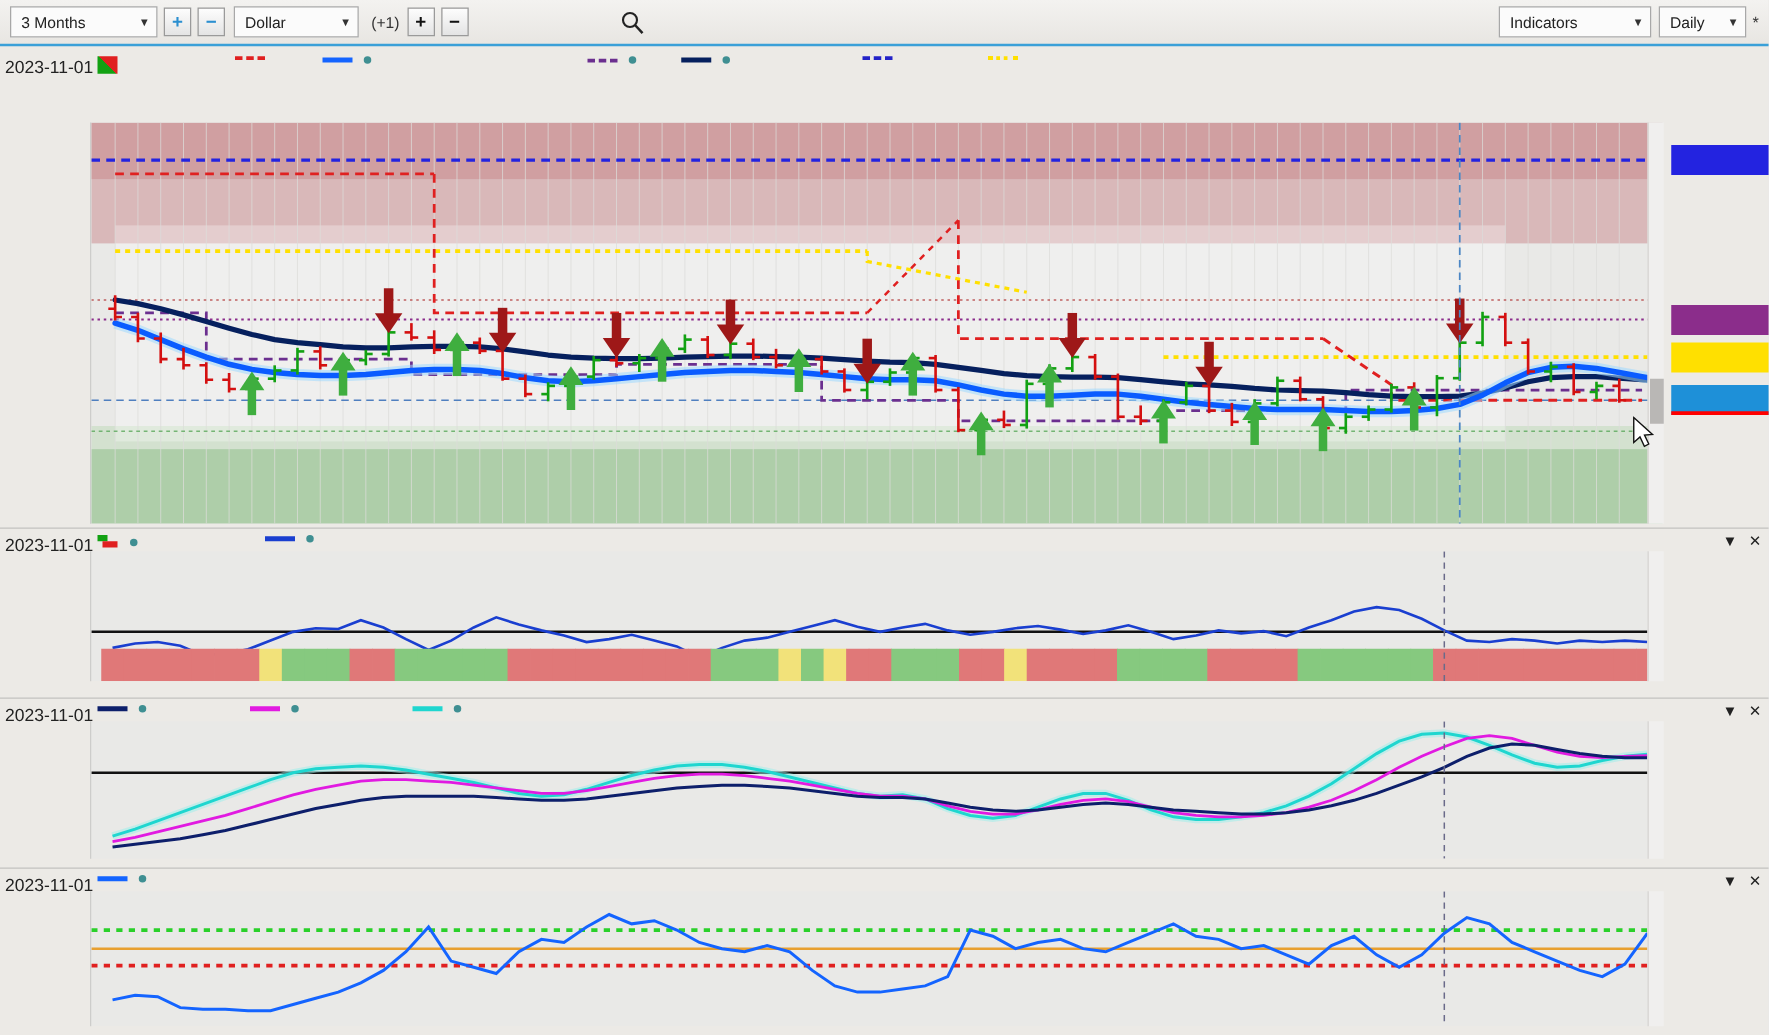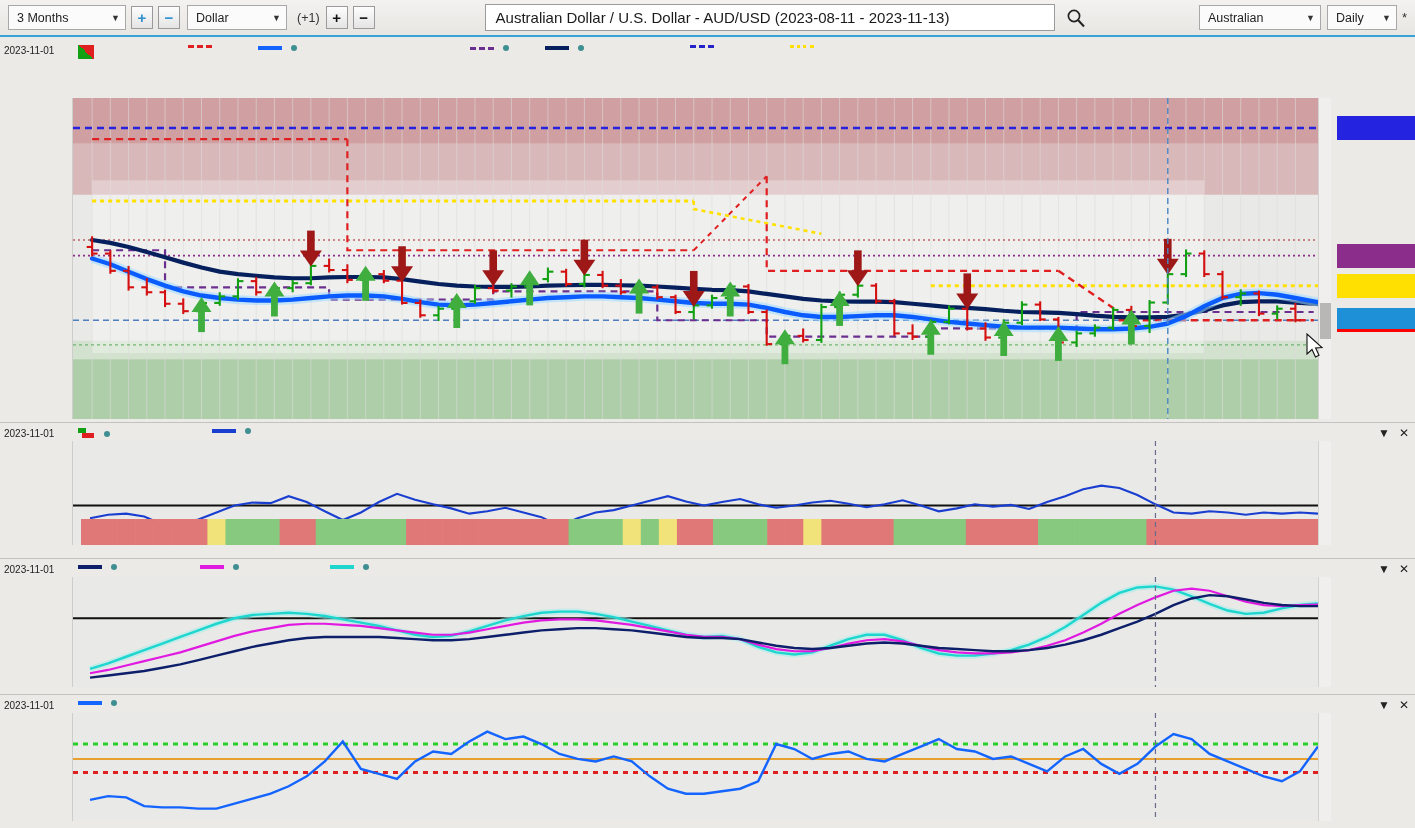--- a/index.html
+++ b/index.html
@@ -38,21 +38,21 @@
     font-size: 15px; color: #1a1a1a;
   }
   .search-ic { margin-left: 10px; width: 22px; height: 22px; display:flex; align-items:center; justify-content:center; }
   .spacer { flex: 1 1 auto; }
   .right-combo { margin-left: 6px; }
   .star { font-size: 13px; color:#333; margin: 0 4px 0 5px; }
 
   
   .panel { position: absolute; left: 0; background: #eceae6; }
 
-  .legend { position: absolute; font-size: 10px; color: #222; white-space: nowrap; }
+  .legend { position: absolute; font-size: 14px; color: #222; white-space: nowrap; }
   .lg-item { position:absolute; display:flex; align-items:center; white-space:nowrap; }
   .lg-label { font-size: 12.4px; color: #222; }
   .lg-val { position:absolute; font-size: 12.6px; font-weight: bold; color:#111; }
   .dot { width:6px; height:6px; border-radius:50%; background:#3f8f92; display:inline-block; margin-left:3px; vertical-align: middle;}
   .swatch-line { width: 24px; height: 4px; display:inline-block; margin-right:6px; }
   .swatch-dash { width: 24px; height: 0; border-top: 3px dashed; display:inline-block; margin-right:6px; }
   .swatch-dot { width: 24px; height: 0; border-top: 3px dotted; display:inline-block; margin-right:6px; }
   .swatch-bar { width:16px; height:14px; display:inline-block; margin-right:7px;
      background: linear-gradient(45deg,#12a112 0 50%, #e02020 50% 100%); }
   .swatch-nx { width:16px; height:11px; display:inline-block; margin-right:7px; position:relative;}
@@ -93,35 +93,31 @@
     <div class="combo" style="width:100px;margin-left:7px;">
       <span>Dollar</span>
       <span class="caret">▼</span>
     </div>
     <span class="plusminus-label">(+1)</span>
     <div class="tbbtn dark" style="margin-left:0;">+</div>
     <div class="tbbtn dark">−</div>
 
     <div style="width:110px;"></div>
 
-    <div class="symbol-box" style="width:570px;">
-
-      <span>Australian Dollar / U.S. Dollar - AUD/USD (2023-08-11 - 2023-11-13)</span>
-    </div>
     <div class="search-ic">
       <svg width="20" height="20" viewBox="0 0 20 20">
           <circle cx="8" cy="8" r="5.6" fill="none" stroke="#222" stroke-width="1.7"></circle>
           <line x1="12" y1="12" x2="18" y2="18.5" stroke="#222" stroke-width="2"></line>
         </svg>
     </div>
 
     <div class="spacer"></div>
 
     <div class="combo right-combo" style="width:122px;">
-      <span>Australian</span>
+      <span>Indicators</span>
       <span class="caret">▼</span>
     </div>
     <div class="combo right-combo" style="width:70px;">
       <span>Daily</span>
       <span class="caret">▼</span>
     </div>
     <span class="star">*</span>
   </div>
 
   <div class="panel" style="top:39px;height:383px;width:1415px;">

